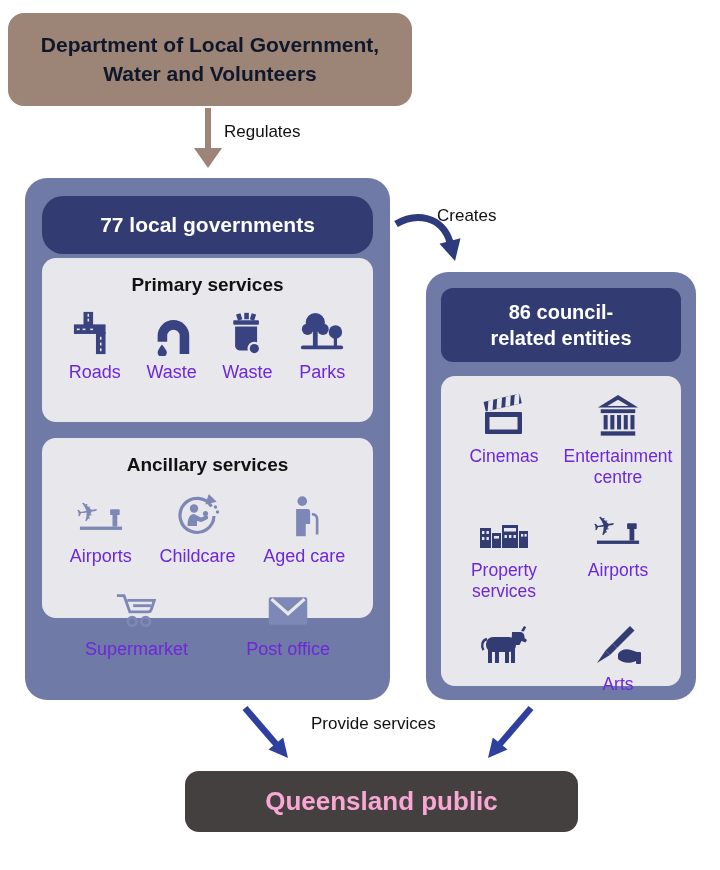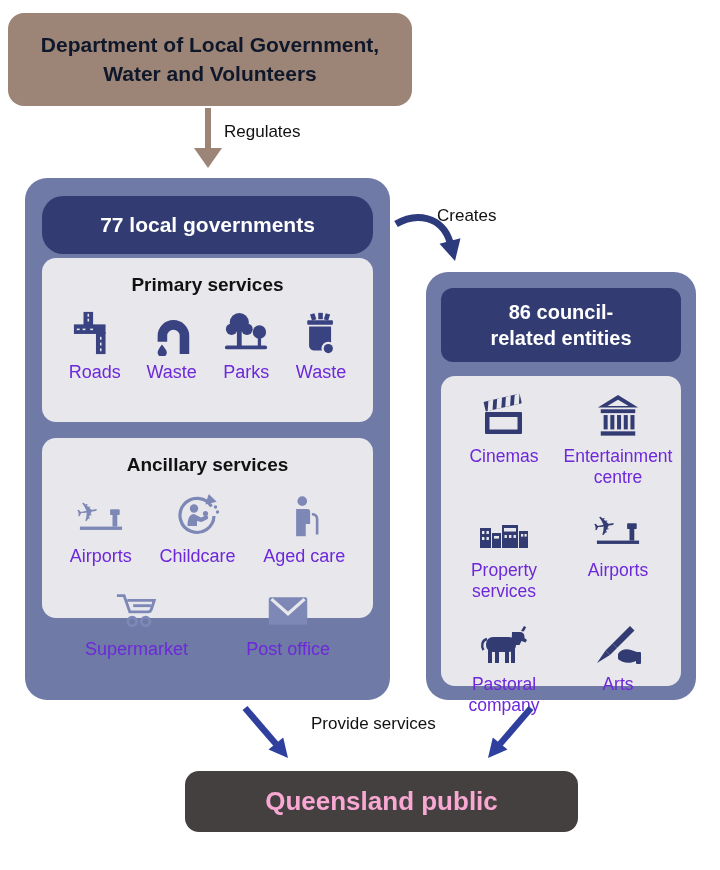--- a/index.html
+++ b/index.html
@@ -124,45 +124,45 @@
           <span class="icon icon-navy">
             <svg width="46" height="46" viewBox="0 0 48 48">
               <path d="M14,33 v-6 a11.5,11.5 0 0 1 23,0 v19" fill="none" stroke="currentColor" stroke-width="10"></path>
               <path d="M13.5,36 c-2.5,3.5 -4.5,6 -4.5,8.3 a4.8,4.8 0 0 0 9.6,0 c0,-2.3 -2.5,-4.8 -5.1,-8.3z" fill="currentColor"></path>
             </svg>
           </span>
           <span class="lbl">Waste</span>
         </div>
         <div class="cell">
           <span class="icon icon-navy">
+            <svg width="44" height="46" viewBox="0 0 48 48" fill="currentColor">
+              <rect x="13" y="3" width="5" height="7" transform="rotate(-18 15.5 6.5)"></rect>
+              <rect x="21" y="2" width="5" height="7"></rect>
+              <rect x="28" y="3" width="5" height="7" transform="rotate(18 30.5 6.5)"></rect>
+              <rect x="9" y="10" width="28" height="5" rx="1"></rect>
+              <path d="M11,17 h24 v21 a5,5 0 0 1 -5,5 h-14 a5,5 0 0 1 -5,-5 z"></path>
+              <circle cx="32" cy="41" r="7.5" fill="#e8e8ec"></circle>
+              <circle cx="32" cy="41" r="5"></circle>
+            </svg>
+          </span>
+          <span class="lbl">Waste</span>
+        </div>
+        <div class="cell">
+          <span class="icon icon-navy">
             <svg width="48" height="46" viewBox="0 0 48 48" fill="currentColor">
               <circle cx="17" cy="13" r="10"></circle>
               <circle cx="9" cy="20" r="6"></circle>
               <circle cx="25" cy="20" r="6"></circle>
               <rect x="14.5" y="20" width="5" height="18"></rect>
               <circle cx="38" cy="23" r="7"></circle>
               <rect x="36.3" y="27" width="3.4" height="11"></rect>
               <rect x="2" y="37" width="44" height="4" rx="2"></rect>
             </svg>
           </span>
           <span class="lbl">Parks</span>
-        </div>
-        <div class="cell">
-          <span class="icon icon-navy">
-            <svg width="44" height="46" viewBox="0 0 48 48" fill="currentColor">
-              <rect x="13" y="3" width="5" height="7" transform="rotate(-18 15.5 6.5)"></rect>
-              <rect x="21" y="2" width="5" height="7"></rect>
-              <rect x="28" y="3" width="5" height="7" transform="rotate(18 30.5 6.5)"></rect>
-              <rect x="9" y="10" width="28" height="5" rx="1"></rect>
-              <path d="M11,17 h24 v21 a5,5 0 0 1 -5,5 h-14 a5,5 0 0 1 -5,-5 z"></path>
-              <circle cx="32" cy="41" r="7.5" fill="#e8e8ec"></circle>
-              <circle cx="32" cy="41" r="5"></circle>
-            </svg>
-          </span>
-          <span class="lbl">Waste</span>
         </div>
       </div>
     </div>
 
     <div class="services-box" id="ancillary-box">
       <div class="services-title">Ancillary services</div>
       <div class="icon-row anc-row1">
         <div class="cell">
           <span class="icon icon-light">
             <svg width="50" height="46" viewBox="0 0 48 48" fill="currentColor">
@@ -311,21 +311,20 @@
               <path d="M43,7 l3,-5 2.2,1.2 -2.4,4.4"></path>
               <rect x="8" y="13" width="30" height="15" rx="7"></rect>
               <path d="M34,8 h8 a4.5,4.5 0 0 1 4.5,4.5 l0,1.5 2.5,2 -1.5,2.5 -4,-1.5 -2,4 h-8z"></path>
               <rect x="10" y="25" width="4" height="14"></rect>
               <rect x="17" y="25" width="4" height="14"></rect>
               <rect x="27" y="25" width="4" height="14"></rect>
               <rect x="33" y="25" width="4" height="14"></rect>
               <path d="M9,15 c-5,1 -6,7 -3.5,11" fill="none" stroke="currentColor" stroke-width="2.4"></path>
             </svg>
           </span>
-          <span class="lbl">Pastoral company</span>
         </div>
         <div class="cell">
           <span class="icon icon-dark">
             <svg width="48" height="44" viewBox="0 0 48 44" fill="currentColor">
               <polygon points="36,2 40.5,6.5 23,24 18.5,19.5"></polygon>
               <polygon points="18.5,19.5 23,24 16,31 11.5,26.5"></polygon>
               <polygon points="11.5,26.5 16,31 3,39"></polygon>
               <path d="M24,30 c2,-4 8,-6 13,-4 l6,2 2,4 -3,5 c-6,3 -14,2 -18,-2z"></path>
               <rect x="42" y="28" width="5" height="12" rx="1"></rect>
             </svg>

